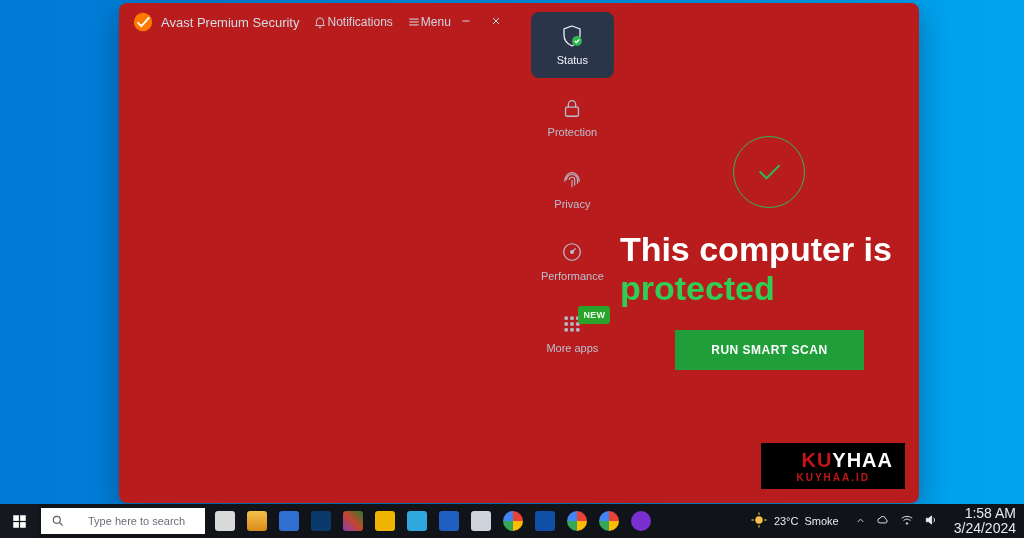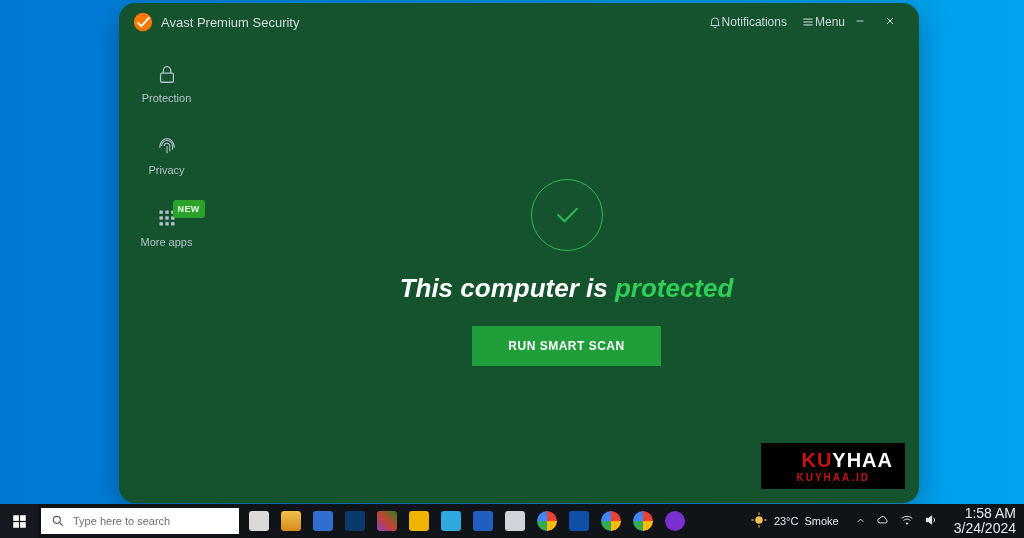--- a/index.html
+++ b/index.html
@@ -1,49 +1,49 @@
 <!DOCTYPE html>
 <html><head>
 <meta charset="utf-8">
 <style>
   * { margin: 0; padding: 0; box-sizing: border-box; font-family: -apple-system, BlinkMacSystemFont, "Segoe UI", Arial, sans-serif; }
   body { width: 1024px; height: 538px; background: linear-gradient(to right, #0078d4, #00a4ef); overflow: hidden; position: relative; }
 
-  .app-window { position: absolute; left: 119px; top: 3px; width: 800px; height: 500px; background: #14532d; border-radius: 16px; display: flex; flex-direction: column; box-shadow: 0 8px 30px rgba(0,0,0,.3); }
+  .app-window { position: absolute; left: 119px; top: 3px; width: 800px; height: 500px; background: #b91c1c; border-radius: 8px; display: flex; flex-direction: row; box-shadow: 0 8px 30px rgba(0,0,0,.3); }
 
   .titlebar { height: 38px; display: flex; align-items: center; padding: 0 14px; color: #d6dbe4; font-size: 13px; }
   .app-logo { width: 20px; height: 20px; margin-right: 8px; }
   .titlebar .spacer { flex: 1; }
   .tb-btn { display: flex; align-items: center; gap: 0; margin-left: 14px; color: #cfd6e2; cursor: pointer; font-size: 12px; }
   .tb-icon { width: 14px; height: 14px; display: inline-flex; align-items: center; justify-content: center; }
   .win-ctrl { width: 30px; text-align: center; font-size: 14px; color: #cfd6e2; cursor: pointer; }
 
   .body-area { flex: 1; display: flex; }
 
   .sidebar { width: 95px; display: flex; flex-direction: column; padding-top: 6px; }
   .sb-item { display: flex; flex-direction: column; align-items: center; justify-content: center; height: 66px; color: #b7c0d0; font-size: 11px; gap: 6px; margin: 3px 6px; border-radius: 8px; cursor: pointer; position: relative; }
   .sb-item.active { background: #2b3549; color: #f0f3f9; }
   .sb-icon { width: 24px; height: 24px; display: flex; align-items: center; justify-content: center; position: relative; }
   .sb-new { position: absolute; top: -6px; right: -26px; background: #29a329; color: #e8ffe8; font-size: 9px; font-weight: 700; padding: 4px 5px; border-radius: 3px; letter-spacing: .3px; text-align: right; }
 
   .main { flex: 1; display: flex; flex-direction: column; align-items: center; justify-content: center; gap: 22px; }
   .status-circle { width: 72px; height: 72px; border: 1px solid #2fb84f; border-radius: 50%; display: flex; align-items: center; justify-content: center; }
-  .status-title { font-size: 26px; font-weight: 800; color: #fff; font-style: italic; }
+  .status-title { font-size: 34px; font-weight: 800; color: #fff; }
   .status-title .accent { color: #2fcf55; }
   .scan-btn { background: #1f9e3a; color: #fff; font-weight: 800; font-size: 12px; letter-spacing: .5px; padding: 13px 36px; border: none; cursor: pointer; }
 
   .watermark { position: absolute; right: 14px; bottom: 14px; background: #000; padding: 6px 12px; text-align: center; }
   .watermark .big { font-weight: 900; font-size: 20px; letter-spacing: 1px; }
   .watermark .big .r { color: #c41414; margin-left: 28px; }
   .watermark .big .w { color: #fff; }
   .watermark .sm { color: #c41414; font-size: 10px; font-weight: 700; letter-spacing: 2px; }
 
   .taskbar { position: absolute; left: 0; bottom: 0; width: 100%; height: 34px; background: #101318; display: flex; align-items: center; color: #e6e9ef; font-size: 11px; }
   .start-btn { width: 38px; height: 100%; display: flex; align-items: center; justify-content: center; background: #15181e; cursor: pointer; }
-  .search-box { height: 26px; width: 198px; background: #fff; display: flex; align-items: center; gap: 8px; padding: 0 10px; color: #6a6f77; cursor: text; margin-left: 3px; }
+  .search-box { height: 26px; width: 164px; background: #fff; display: flex; align-items: center; gap: 23px; padding: 0 10px; color: #6a6f77; cursor: text; margin-left: 3px; }
   .search-box .sicon { width: 14px; height: 14px; }
   .tb-apps { display: flex; align-items: center; height: 100%; margin-left: 6px; gap: 4px; }
   .app-ico { width: 28px; height: 100%; display: flex; align-items: center; justify-content: center; cursor: pointer; }
   .app-ico span { width: 20px; height: 20px; border-radius: 3px; display: block; }
   .tb-right { margin-left: auto; display: flex; align-items: center; height: 100%; padding: 0 8px; gap: 16px; }
   .weather { display: flex; align-items: center; gap: 6px; }
   .tray { display: flex; align-items: center; gap: 10px; }
   .clock { display: flex; flex-direction: column; align-items: flex-end; line-height: 1.1; font-size: 14px; }
 </style>
 </head>
@@ -86,39 +86,59 @@
     <span class="win-ctrl">
       <svg viewBox="0 0 24 24" width="12" height="12" stroke="#cfd6e2" stroke-width="2">
           <line x1="6" y1="6" x2="18" y2="18"></line>
           <line x1="18" y1="6" x2="6" y2="18"></line>
         </svg>
     </span>
   </div>
 
   <div class="body-area">
     <div class="sidebar">
+      <div class="sb-item active">
+        <span class="sb-icon">
+          <svg viewBox="0 0 24 24" width="26" height="26">
+              <path d="M12 2l8 3v6c0 5-3.5 9-8 11-4.5-2-8-6-8-11V5l8-3z" fill="none" stroke="#e9edf5" stroke-width="1.3"></path>
+              <circle cx="17" cy="17" r="5" fill="#2fb84f"></circle>
+              <path d="M14.8 17l1.5 1.5 3-3" stroke="#fff" stroke-width="1.4" fill="none"></path>
+            </svg>
+        </span>
+        <span>Status</span>
+      </div>
       <div class="sb-item">
         <span class="sb-icon">
           <svg viewBox="0 0 24 24" width="22" height="22" fill="none" stroke="#b7c0d0" stroke-width="1.4">
               <rect x="5" y="11" width="14" height="10" rx="1.5"></rect>
               <path d="M8 11V8a4 4 0 018 0v3"></path>
             </svg>
         </span>
         <span>Protection</span>
       </div>
       <div class="sb-item">
         <span class="sb-icon">
           <svg viewBox="0 0 24 24" width="22" height="22" fill="none" stroke="#b7c0d0" stroke-width="1.2">
               <path d="M6 12a6 6 0 0112 0v4"></path>
               <path d="M9 12a3 3 0 016 0v6"></path>
               <path d="M12 12v8"></path>
               <path d="M4 14c0-6 4-10 8-10s8 4 8 10"></path>
             </svg>
         </span>
         <span>Privacy</span>
+      </div>
+      <div class="sb-item">
+        <span class="sb-icon">
+          <svg viewBox="0 0 24 24" width="22" height="22" fill="none" stroke="#b7c0d0" stroke-width="1.3">
+              <circle cx="12" cy="12" r="9"></circle>
+              <path d="M12 12l4-4"></path>
+              <circle cx="12" cy="12" r="1.5" fill="#b7c0d0"></circle>
+            </svg>
+        </span>
+        <span>Performance</span>
       </div>
       <div class="sb-item">
         <span class="sb-icon">
           <svg viewBox="0 0 24 24" width="20" height="20" fill="#b7c0d0">
               <rect x="3" y="3" width="4" height="4"></rect>
               <rect x="10" y="3" width="4" height="4"></rect>
               <rect x="17" y="3" width="4" height="4"></rect>
               <rect x="3" y="10" width="4" height="4"></rect>
               <rect x="10" y="10" width="4" height="4"></rect>
               <rect x="17" y="10" width="4" height="4"></rect>

